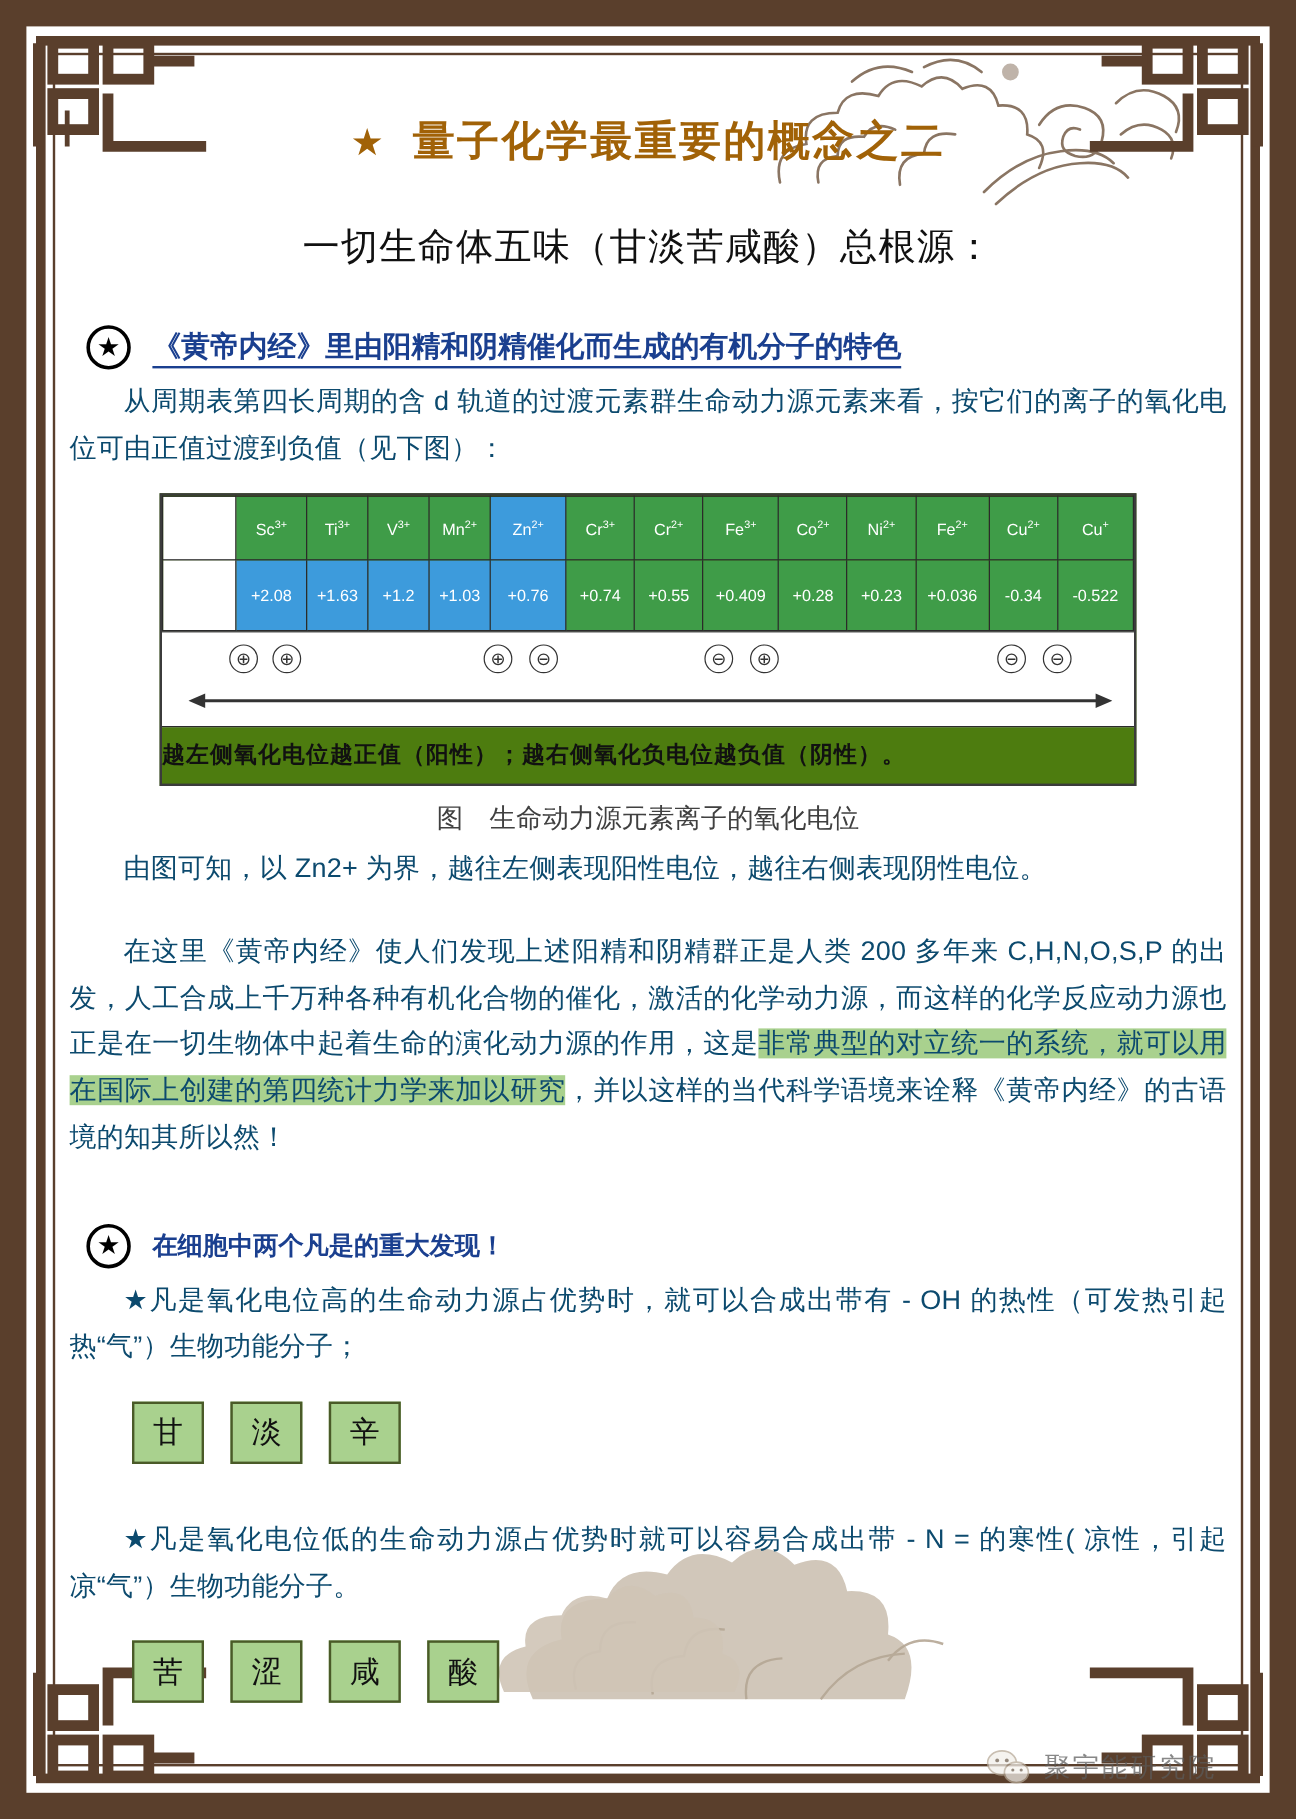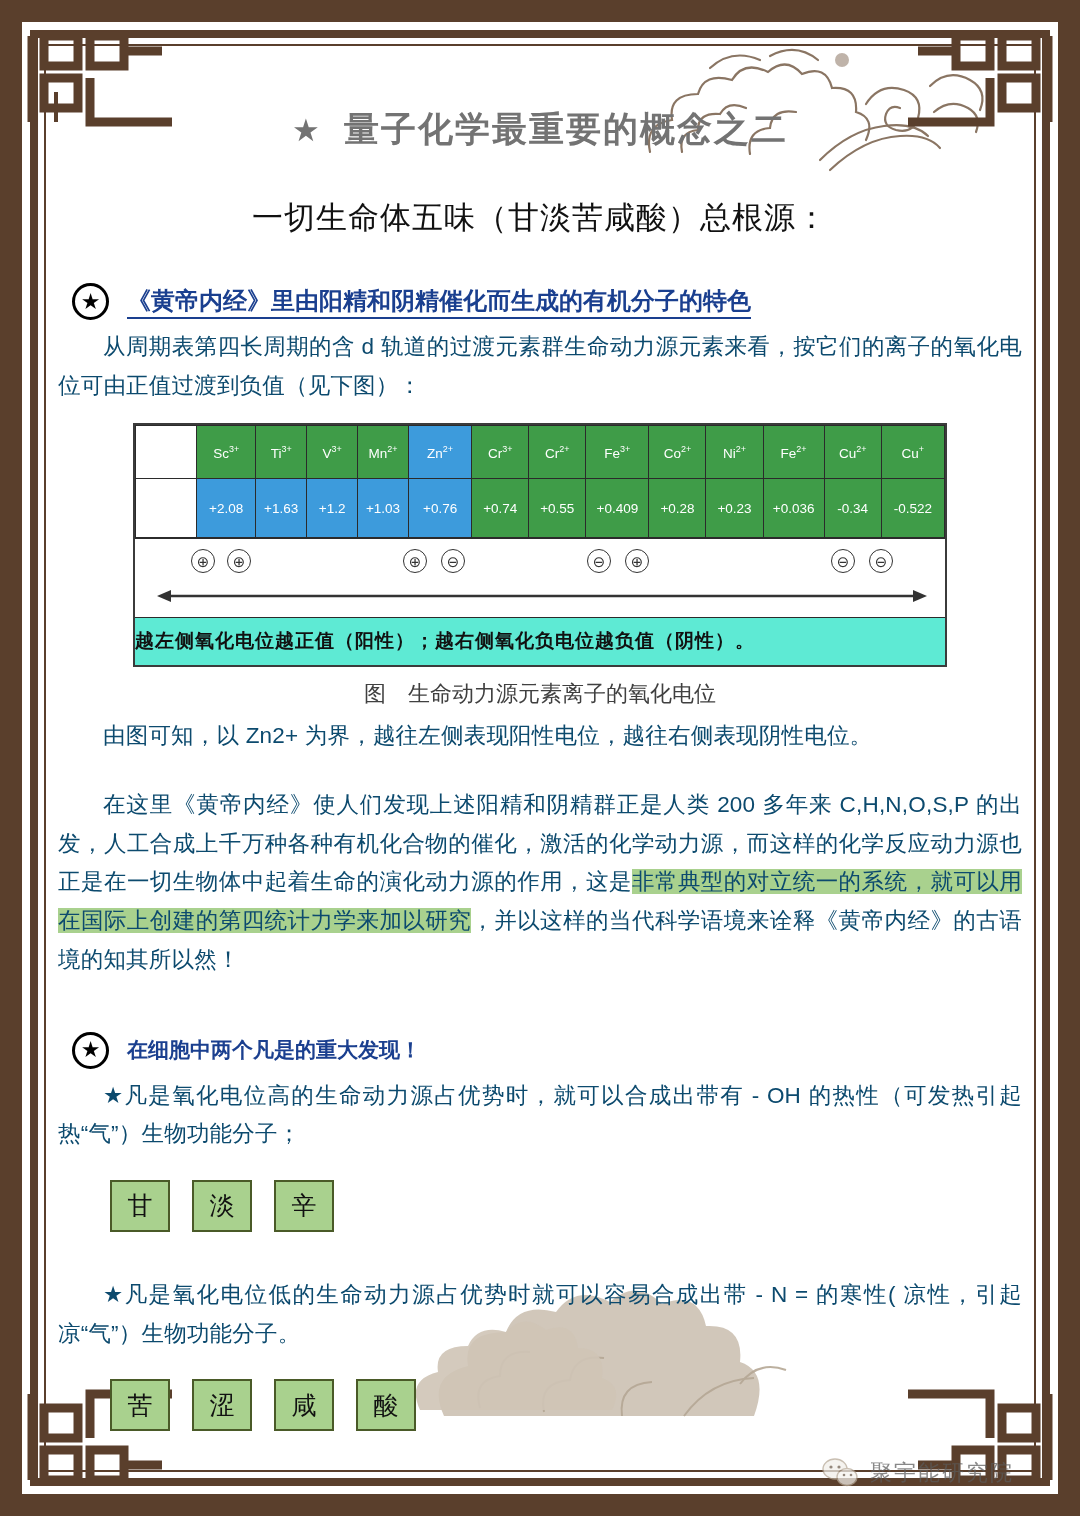--- a/index.html
+++ b/index.html
@@ -47,23 +47,23 @@
   .page{
     position:absolute;
     left:58px;top:58px;right:58px;bottom:58px;
     z-index:3;
   }
 
   .title1{
     text-align:center;
     font-size:35px;
     font-weight:bold;
-    color:#737373;
+    color:#a16207;
     letter-spacing:2px;
-    margin-top:48px;
+    margin-top:36px;
     white-space:nowrap;
   }
   .title1 .star{font-size:31px;margin-right:22px;}
   .title2{
     text-align:center;
     font-size:31px;
     color:#111;
     letter-spacing:1px;
     margin-top:44px;
     white-space:nowrap;
@@ -111,21 +111,21 @@
     color:#404040;
     margin-top:12px;
   }
   .fig-caption .sp{display:inline-block;width:22px;}
 
   
   .chart-wrap{
     margin:18px auto 0 auto;
     width:814px;
     border:2px solid #3b3b3b;
-    background:#5eead4;
+    background:#4d7c0f;
     box-sizing:border-box;
   }
   table.ox{
     border-collapse:collapse;
     width:100%;
     table-layout:fixed;
   }
   table.ox td{
     border:1.5px solid #2b2b2b;
     text-align:center;

